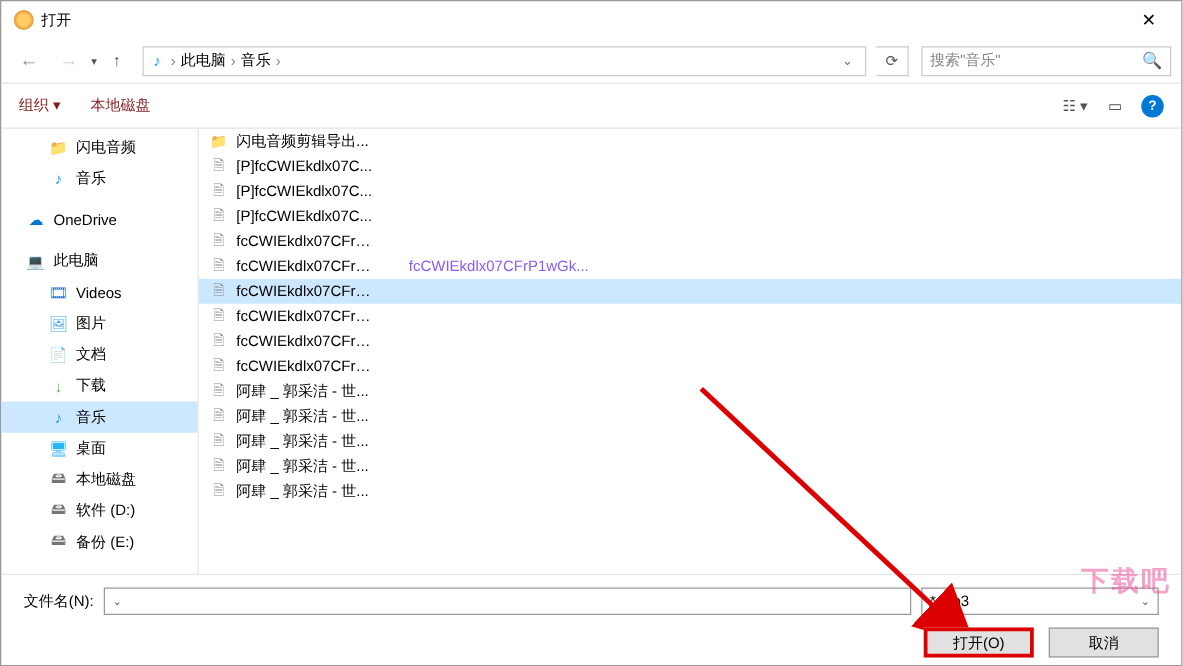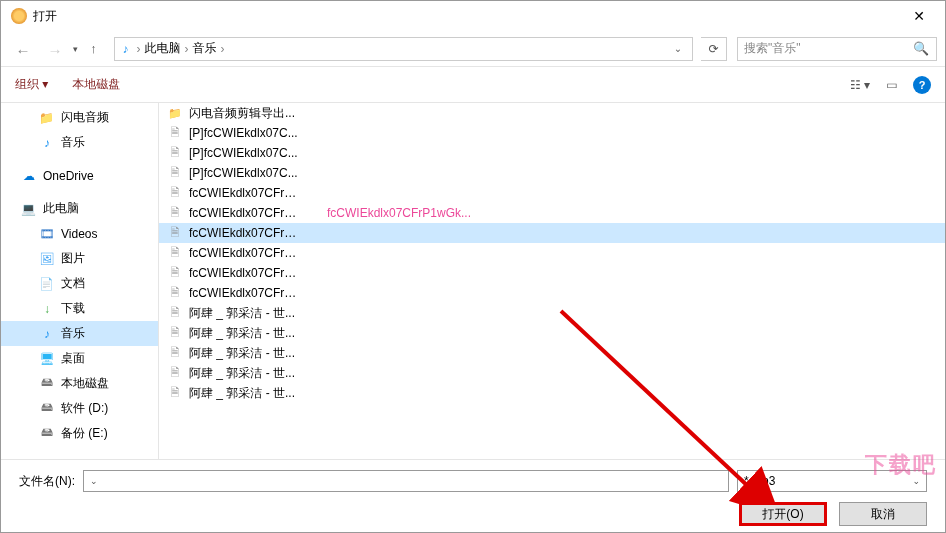--- a/index.html
+++ b/index.html
@@ -52,21 +52,21 @@
 .col.num { width: 30px; }
 .col.title { width: 160px; }
 .col.artist { width: 120px; }
 .col.album { width: 80px; }
 .col .sort { color:#888; font-size:9px; margin-left:auto; }
 .rows { overflow-y: auto; flex:1; }
 .row { height: 20px; display: flex; align-items: center; font-size: 12px; padding-left: 8px; cursor:pointer; }
 .row.selected { background: #cce8ff; }
 .row .ricon { width: 16px; height: 14px; margin-right: 6px; display:inline-flex; align-items:center; justify-content:center; font-size:11px; }
 .row .rname { width: 110px; white-space: nowrap; overflow: hidden; text-overflow: ellipsis; }
-.row .rtitle { margin-left: 28px; color: #ec4899; }
+.row .rtitle { margin-left: 28px; color: #8b5cf6; }
 .file-i { color: #888; }
 
 .footer { height: 70px; border-top: 1px solid #e5e5e5; padding: 8px 18px; position: relative; }
 .fname-row { display: flex; align-items: center; gap: 8px; margin-top: 2px; }
 .fname-label { font-size: 12px; }
 .fname-input { flex: 1; height: 22px; border: 1px solid #999; padding: 0 6px; font-size: 12px; display:flex; align-items:center; justify-content:space-between; }
 .filter { width: 190px; height: 22px; border: 1px solid #999; padding: 0 6px; font-size: 12px; display:flex; align-items:center; justify-content:space-between; }
 .btn-row { display: flex; justify-content: flex-end; gap: 12px; margin-top: 10px; align-items:center; }
 .btn { width: 88px; height: 24px; border: 1px solid #999; background: #e1e1e1; font-size: 12px; display:flex; align-items:center; justify-content:center; cursor:pointer; position:relative; z-index:3; }
 .btn.primary { border: 3px solid #d00; }

